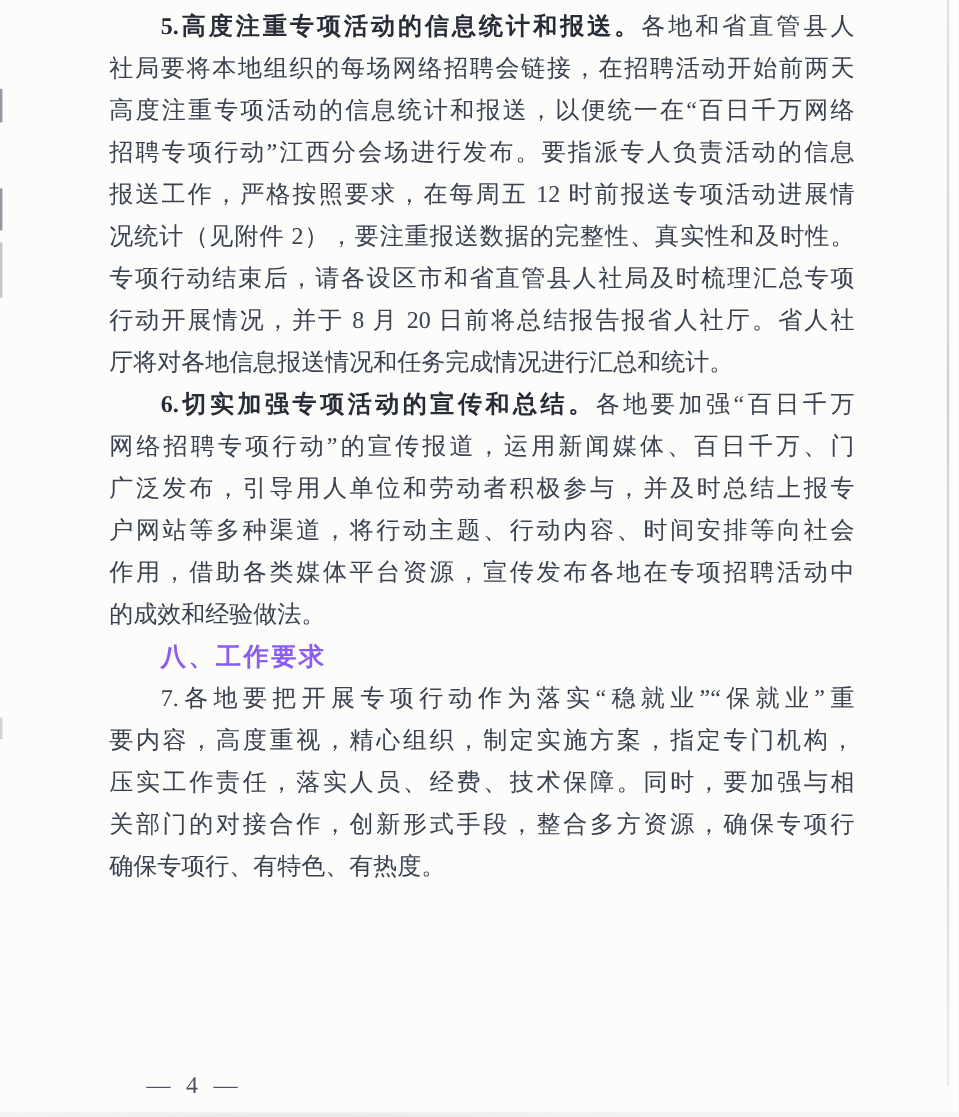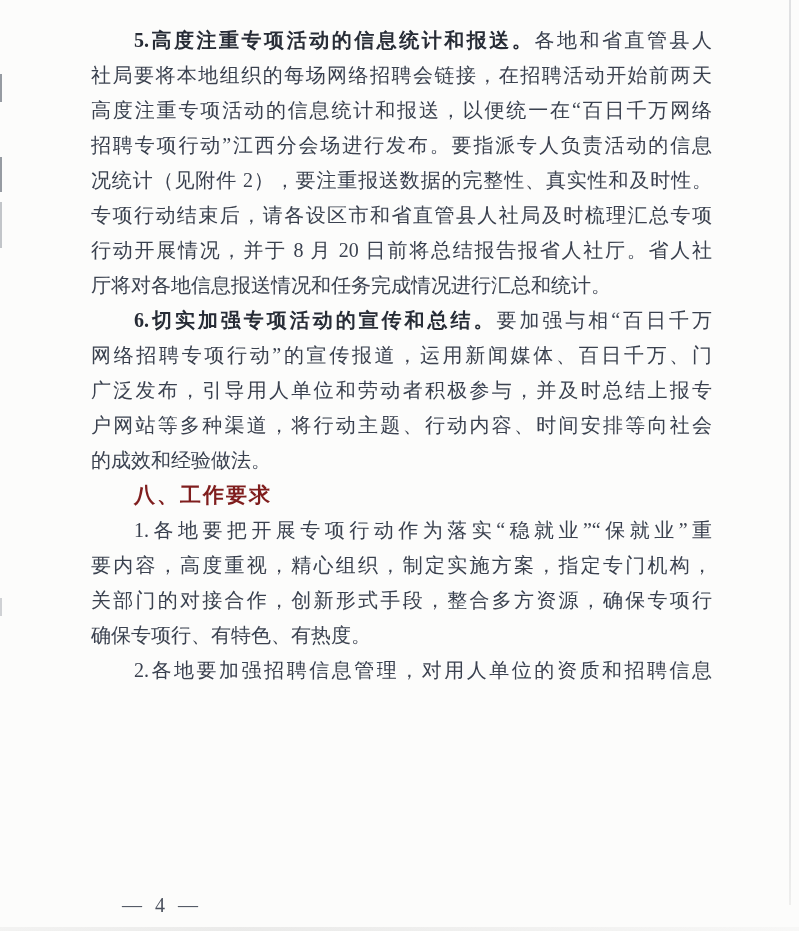--- a/index.html
+++ b/index.html
@@ -11,21 +11,21 @@
     position: relative;
     width: 799px;
     height: 931px;
     background: #fcfcfb;
     overflow: hidden;
     font-family: "Liberation Serif", serif;
   }
   .textblock {
     position: absolute;
     left: 91px;
-    top: 23px;
+    top: 5px;
     width: 621px;
   }
   .line {
     font-size: 20px;
     line-height: 35px;
     height: 35px;
     color: #3a414f;
     text-align: justify;
     text-align-last: justify;
     overflow: hidden;
@@ -37,23 +37,23 @@
     text-align-last: left;
   }
   .line.indent {
     text-indent: 43px;
   }
   .lede {
     font-weight: 700;
     color: #272c36;
   }
   .line.heading {
-    font-family: Liberation Serif, serif;
+    font-family: Liberation Sans, sans-serif;
     font-weight: 700;
-    color: #7f1d1d;
+    color: #8b5cf6;
     font-size: 21px;
     letter-spacing: 2px;
   }
   .footer {
     position: absolute;
     left: 122px;
     top: 892px;
     font-size: 20px;
     line-height: 26px;
     color: #4b515e;
@@ -97,39 +97,41 @@
 <body>
 
 <div class="page">
 
   <div class="textblock">
 
     <div class="line indent"><span class="lede">5.高度注重专项活动的信息统计和报送。</span><span>各地和省直管县人</span></div>
     <div class="line"><span>社局要将本地组织的每场网络招聘会链接，在招聘活动开始前两天</span></div>
     <div class="line"><span>高度注重专项活动的信息统计和报送，以便统一在“百日千万网络</span></div>
     <div class="line"><span>招聘专项行动”江西分会场进行发布。要指派专人负责活动的信息</span></div>
+    <div class="line"><span>报送工作，严格按照要求，在每周五 12 时前报送专项活动进展情</span></div>
     <div class="line"><span>况统计（见附件 2），要注重报送数据的完整性、真实性和及时性。</span></div>
     <div class="line"><span>专项行动结束后，请各设区市和省直管县人社局及时梳理汇总专项</span></div>
     <div class="line"><span>行动开展情况，并于 8 月 20 日前将总结报告报省人社厅。省人社</span></div>
     <div class="line nojust"><span>厅将对各地信息报送情况和任务完成情况进行汇总和统计。</span></div>
 
-    <div class="line indent"><span class="lede">6.切实加强专项活动的宣传和总结。</span><span>要加强与相“百日千万</span></div>
+    <div class="line indent"><span class="lede">6.切实加强专项活动的宣传和总结。</span><span>各地要加强“百日千万</span></div>
     <div class="line"><span>网络招聘专项行动”的宣传报道，运用新闻媒体、百日千万、门</span></div>
     <div class="line"><span>广泛发布，引导用人单位和劳动者积极参与，并及时总结上报专</span></div>
     <div class="line"><span>户网站等多种渠道，将行动主题、行动内容、时间安排等向社会</span></div>
+    <div class="line"><span>作用，借助各类媒体平台资源，宣传发布各地在专项招聘活动中</span></div>
     <div class="line nojust"><span>的成效和经验做法。</span></div>
 
     <div class="line nojust indent heading"><span>八、工作要求</span></div>
 
-    <div class="line indent"><span>1.各地要把开展专项行动作为落实“稳就业”“保就业”重</span></div>
+    <div class="line indent"><span>7.各地要把开展专项行动作为落实“稳就业”“保就业”重</span></div>
     <div class="line"><span>要内容，高度重视，精心组织，制定实施方案，指定专门机构，</span></div>
+    <div class="line"><span>压实工作责任，落实人员、经费、技术保障。同时，要加强与相</span></div>
     <div class="line"><span>关部门的对接合作，创新形式手段，整合多方资源，确保专项行</span></div>
     <div class="line nojust"><span>确保专项行、有特色、有热度。</span></div>
 
-    <div class="line indent"><span>2.各地要加强招聘信息管理，对用人单位的资质和招聘信息</span></div>
 
   </div>
 
   <div class="footer">— 4 —</div>
 
   <div class="scan-line-right"></div>
   <div class="scan-mark m1"></div>
   <div class="scan-mark m2"></div>
   <div class="scan-mark m3"></div>
   <div class="scan-mark m4"></div>

